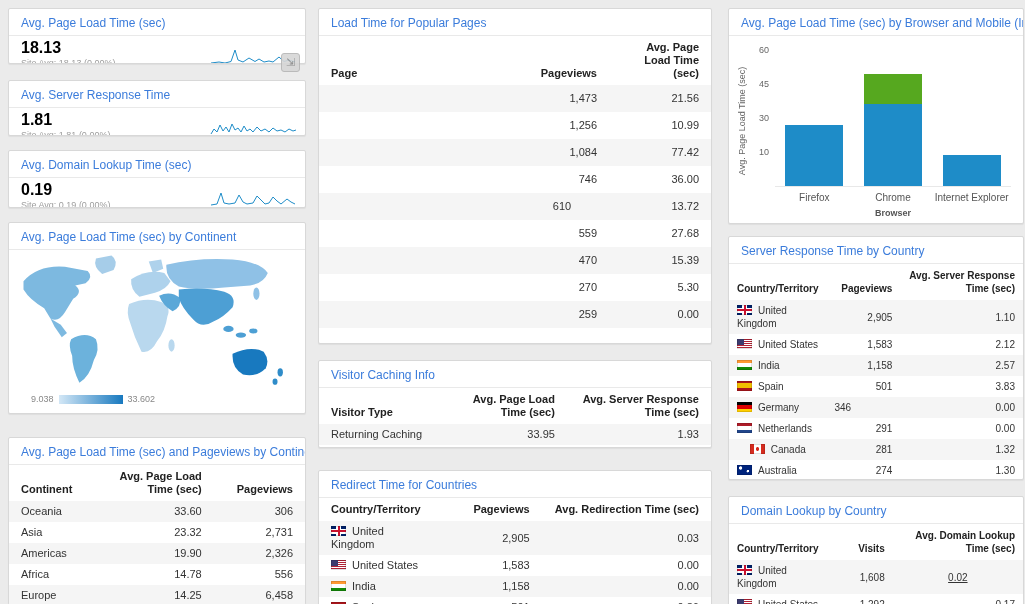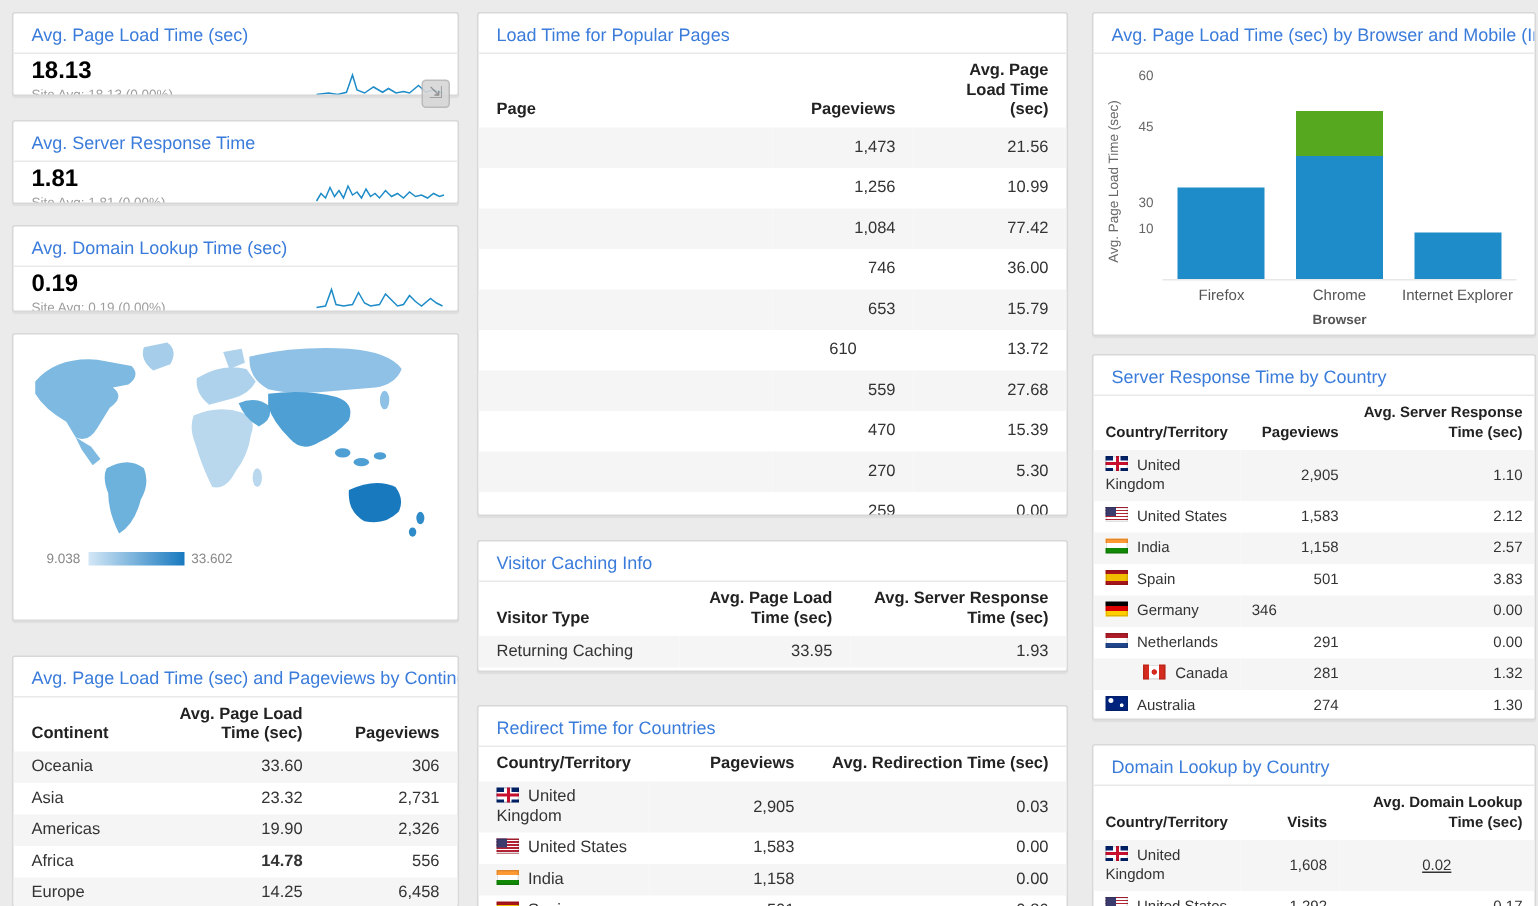--- a/index.html
+++ b/index.html
@@ -85,20 +85,21 @@
         <div class="sc-value">0.19</div>
         <div class="sc-sub">Site Avg: 0.19 (0.00%)</div>
       </div>
       <svg class="spark" width="88" height="22">
         <polyline points="2,18 8,17 12,6 15,16 20,17 26,16 30,8 34,15 38,17 44,16 48,9 52,13 56,17 60,16 64,10 68,14 72,17 78,12 82,15 86,17" fill="none" stroke="#1e8cc8" stroke-width="1"></polyline>
       </svg>
     </div>
   </div>
 
   <div class="card" style="left:8px;top:222px;width:296px;height:190px">
+    <div class="card-title">Avg. Page Load Time (sec) by Continent</div>
     <div class="map-area">
       <svg width="294" height="164" viewBox="0 0 284 158">
 
         <path d="M14,30 Q28,14 54,16 L76,20 Q82,26 74,32 L64,34 Q72,40 62,47 L54,60 Q48,70 40,66 L34,56 Q20,48 14,38 Z" fill="#7db9e0"></path>
         <path d="M40,66 L50,72 L56,80 L51,84 L44,74 Z" fill="#7db9e0"></path>
 
         <path d="M84,8 L99,5 Q106,10 101,19 L90,23 Q81,16 84,8 Z" fill="#a6cde9"></path>
 
         <path d="M60,86 Q74,78 84,86 Q88,96 82,106 Q78,122 68,128 Q61,114 61,102 Q57,92 60,86 Z" fill="#6cb2dc"></path>
 
@@ -153,21 +154,21 @@
               <td style="text-align: right;"><span>23.32</span></td>
               <td style="text-align: right;"><span>2,731</span></td>
             </tr>
             <tr>
               <td style="text-align: left;"><span>Americas</span></td>
               <td style="text-align: right;"><span>19.90</span></td>
               <td style="text-align: right;"><span>2,326</span></td>
             </tr>
             <tr>
               <td style="text-align: left;"><span>Africa</span></td>
-              <td style="text-align: right; font-weight: bold;"><span>14.78</span></td>
+              <td style="text-align: right;"><span>14.78</span></td>
               <td style="text-align: right;"><span>556</span></td>
             </tr>
             <tr>
               <td style="text-align: left;"><span>Europe</span></td>
               <td style="text-align: right;"><span>14.25</span></td>
               <td style="text-align: right;"><span>6,458</span></td>
             </tr>
           </tbody>
         </table>
       </div>
@@ -197,25 +198,20 @@
             </tr>
             <tr>
               <td style="text-align: left;"><span></span></td>
               <td style="text-align: right;"><span>1,084</span></td>
               <td style="text-align: right;"><span>77.42</span></td>
             </tr>
             <tr>
               <td style="text-align: left;"><span></span></td>
               <td style="text-align: right;"><span>746</span></td>
               <td style="text-align: right;"><span>36.00</span></td>
-            </tr>
-            <tr>
-              <td style="text-align: left;"><span></span></td>
-              <td style="text-align: right;"><span>653</span></td>
-              <td style="text-align: right;"><span>15.79</span></td>
             </tr>
             <tr>
               <td style="text-align: left;"><span></span></td>
               <td style="text-align: center;"><span>610</span></td>
               <td style="text-align: right;"><span>13.72</span></td>
             </tr>
             <tr>
               <td style="text-align: left;"><span></span></td>
               <td style="text-align: right;"><span>559</span></td>
               <td style="text-align: right;"><span>27.68</span></td>
@@ -303,21 +299,21 @@
         </table>
       </div>
   </div>
 
   <div class="card" style="left:728px;top:8px;width:294px;height:214px">
     <div class="card-title">Avg. Page Load Time (sec) by Browser and Mobile (Including Tablet)</div>
     <div class="chart-body">
       <div class="ylabel">Avg. Page Load Time (sec)</div>
       <div class="yaxis">
           <div class="ytick" style="bottom: 29px;">10</div>
-          <div class="ytick" style="bottom: 46px;">30</div>
+          <div class="ytick" style="bottom: 63px;">30</div>
           <div class="ytick" style="bottom: 97px;">45</div>
           <div class="ytick" style="bottom: 131px;">60</div>
         </div>
       <div class="plot">
           <div class="bar-col" style="left: 16.66%;">
             <div class="seg" style="height: 61.2px; bottom: 0px; background: rgb(30, 140, 200);"></div>
           </div>
           <div class="xcat" style="left: 0%;">Firefox</div>
           <div class="bar-col" style="left: 49.99%;">
             <div class="seg" style="height: 82.5067px; bottom: 0px; background: rgb(30, 140, 200);"></div>
@@ -369,21 +365,21 @@
               <td style="text-align: left;"><span class="flag f-de"></span><span>Germany</span></td>
               <td style="text-align: left;"><span>346</span></td>
               <td style="text-align: right;"><span>0.00</span></td>
             </tr>
             <tr>
               <td style="text-align: left;"><span class="flag f-nl"></span><span>Netherlands</span></td>
               <td style="text-align: right;"><span>291</span></td>
               <td style="text-align: right;"><span>0.00</span></td>
             </tr>
             <tr>
-              <td style="text-align: right;"><span class="flag f-ca"></span><span>Canada</span></td>
+              <td style="text-align: center;"><span class="flag f-ca"></span><span>Canada</span></td>
               <td style="text-align: right;"><span>281</span></td>
               <td style="text-align: right;"><span>1.32</span></td>
             </tr>
             <tr>
               <td style="text-align: left;"><span class="flag f-au"></span><span>Australia</span></td>
               <td style="text-align: right;"><span>274</span></td>
               <td style="text-align: right;"><span>1.30</span></td>
             </tr>
           </tbody>
         </table>

